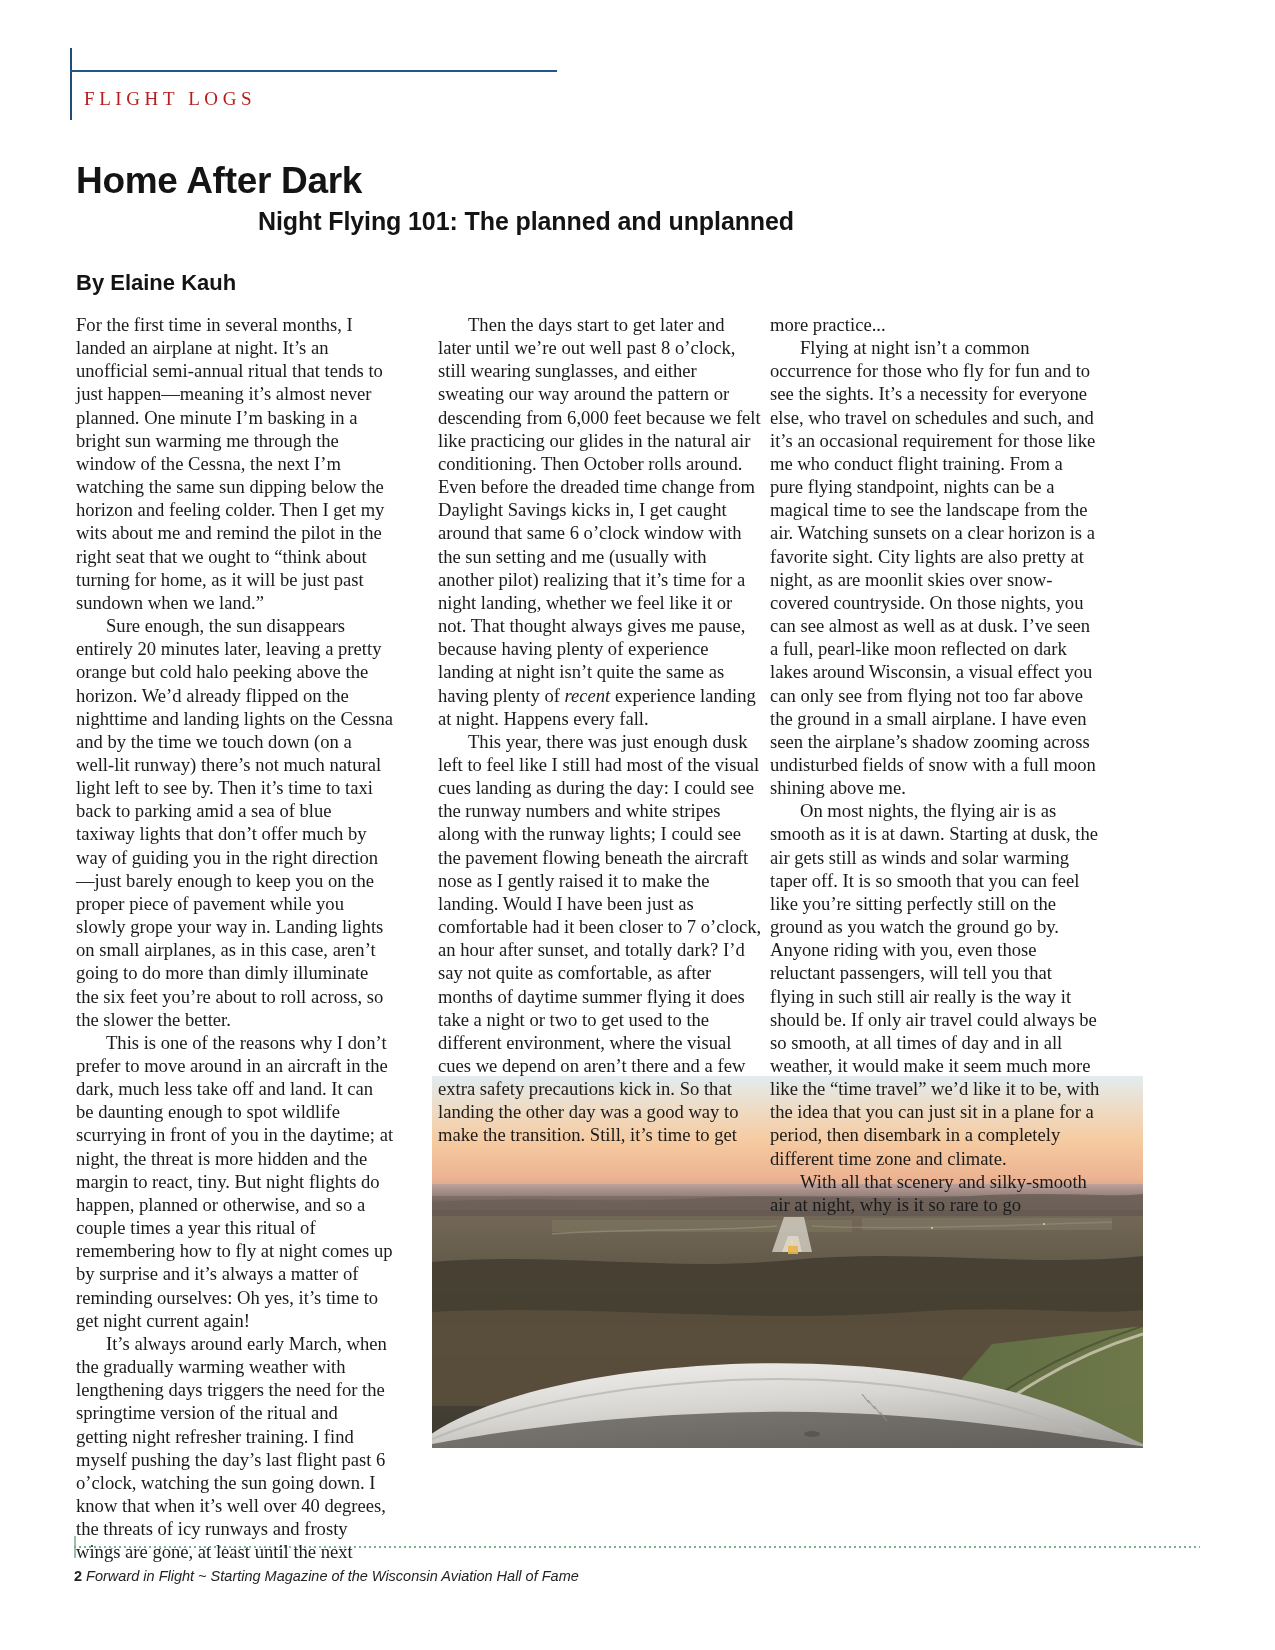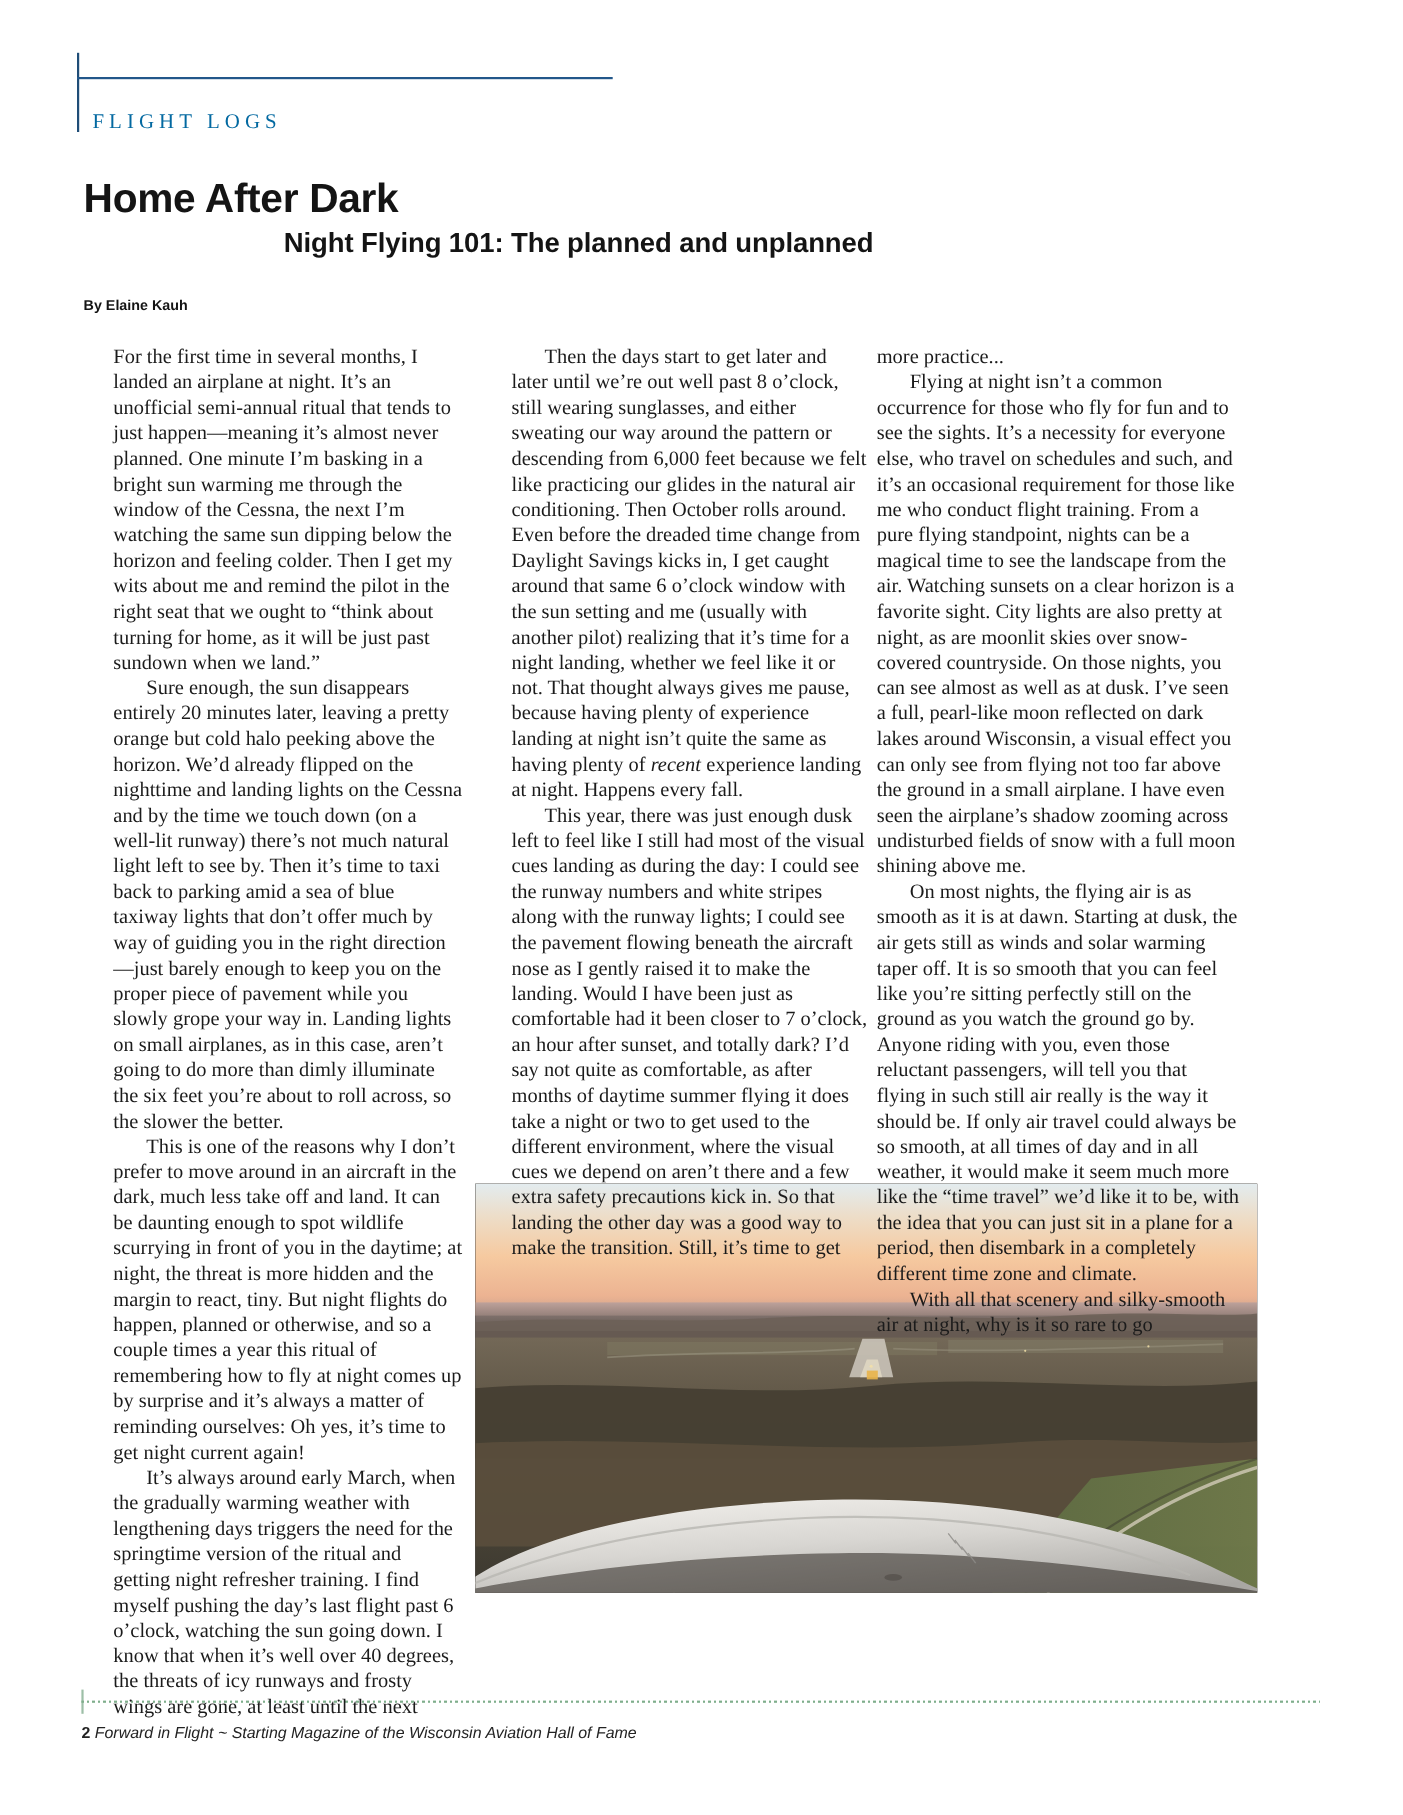--- a/index.html
+++ b/index.html
@@ -42,25 +42,25 @@
     position: absolute;
     left: 0;
     top: 22px;
     width: 487px;
     height: 2px;
     background: #22578a;
   }
   .kicker-text {
     position: absolute;
     left: 14px;
-    top: 52px;
+    top: 40px;
     font-family: "Liberation Serif", "DejaVu Serif", serif;
     font-size: 19px;
     letter-spacing: 4.6px;
-    color: #0369a1;
+    color: #b91c1c;
     white-space: nowrap;
   }
 
   
   .headline-block {
     position: absolute;
     left: 76px;
     top: 160px;
     width: 900px;
   }
@@ -79,21 +79,21 @@
     font-size: 25px;
     line-height: 30px;
     color: #141414;
     letter-spacing: -0.1px;
     margin: 4px 0 0 0;
     text-align: center;
   }
   .byline {
     font-family: "Liberation Sans", "DejaVu Sans", sans-serif;
     font-weight: bold;
-    font-size: 13px;
+    font-size: 22px;
     color: #141414;
     margin: 34px 0 0 0;
   }
 
   
   .photo {
     position: absolute;
     left: 432px;
     top: 1076px;
     width: 711px;
@@ -116,21 +116,21 @@
   }
   .col p { margin: 0; }
   .col p.indent { text-indent: 30px; }
   .col i { font-style: italic; }
 
   #col1 { left: 76px;  width: 318px; }
   #col2 { left: 438px; width: 324px; }
   #col3 { left: 770px; width: 330px; }
 
   
-  .col { z-index: 5; position: absolute; margin-left: 27px; }
+  .col { z-index: 5; position: absolute; }
 
   
   .footer-rule {
     position: absolute;
     left: 74px;
     top: 1546px;
     width: 1126px;
     height: 2px;
     background-image: repeating-linear-gradient(
       to right,

